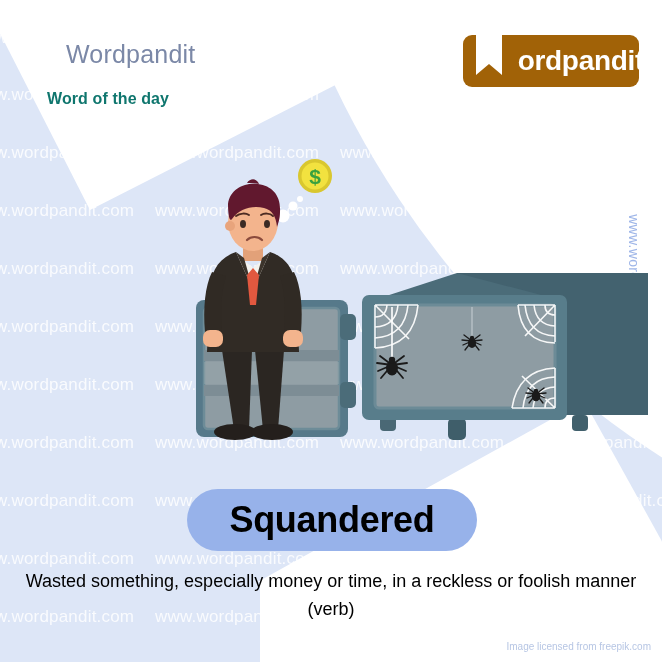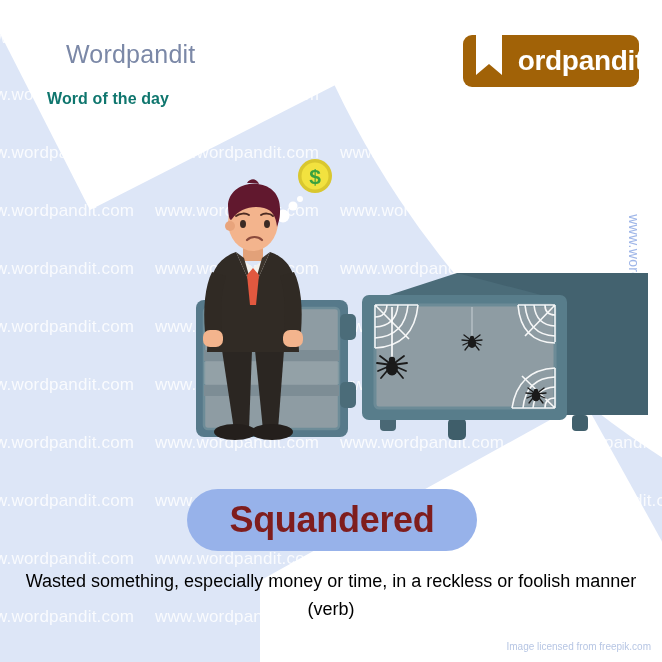--- a/index.html
+++ b/index.html
@@ -87,21 +87,21 @@
   .illo { position:absolute; left:0; top:0; width:662px; height:662px; }
 
   
   .word-pill {
     position:absolute; left:187px; top:489px;
     width:290px; height:62px;
     background:#97b2ea; border-radius:31px;
     display:flex; align-items:center; justify-content:center;
   }
   .word-pill-text {
-    color:#7f1d1d; font-size:36px; font-weight:bold;
+    color:#000000; font-size:36px; font-weight:bold;
     letter-spacing:-.3px;
   }
 
   
   .definition {
     position:absolute; left:22px; top:568px; width:618px;
     text-align:center; font-size:18px; color:#000000;
     line-height:1.55;
   }
 

